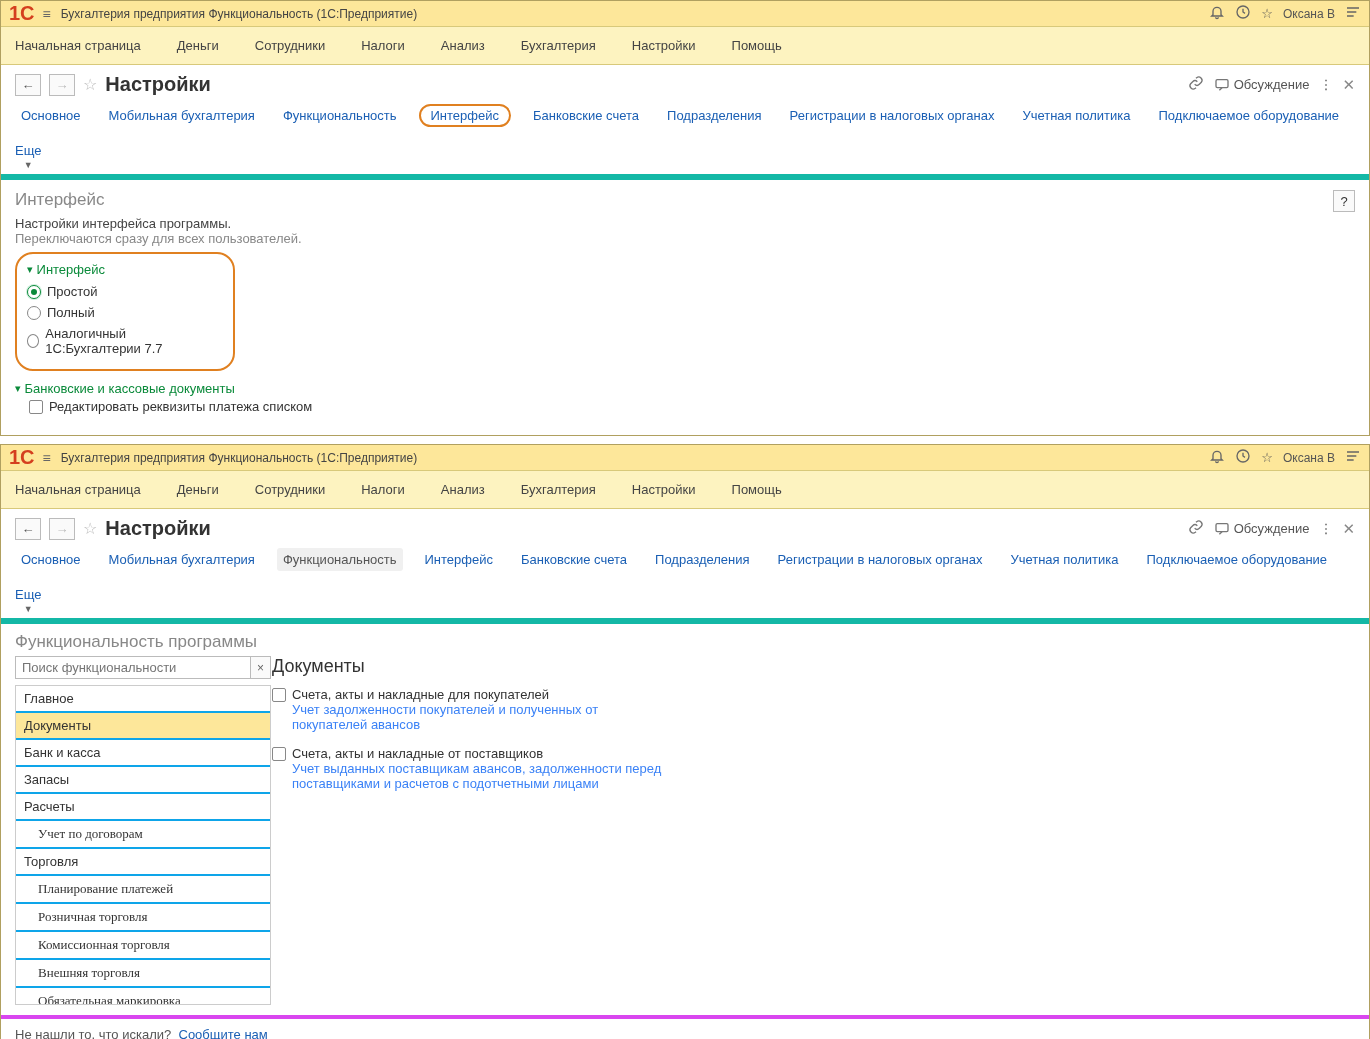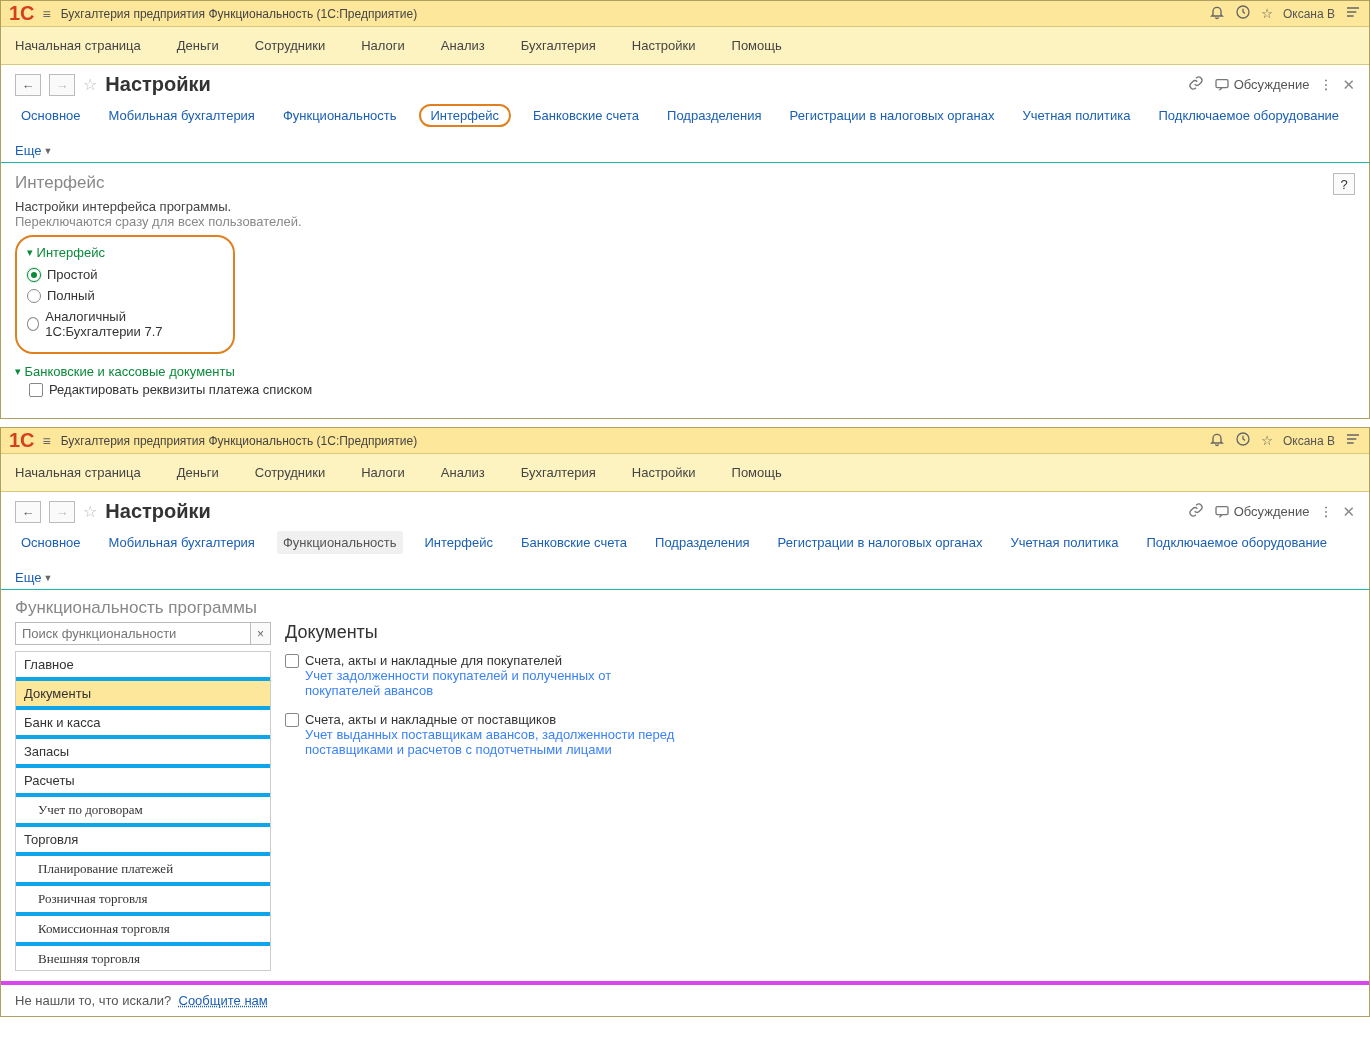--- a/index.html
+++ b/index.html
@@ -15,51 +15,51 @@
 .mainmenu { background:#fdf3c0; height:38px; display:flex; align-items:center; padding:0 14px; gap:36px; border-bottom:1px solid #d8c97a;}
 .mainmenu span { color:#444; cursor:pointer; font-size:13px;}
 .pagebar { display:flex; align-items:center; padding:8px 14px 4px 14px; gap:8px; }
 .navbtn { border:1px solid #bbb; background:#fafafa; width:26px; height:22px; display:flex; align-items:center; justify-content:center; cursor:pointer; color:#555; font-size:13px;}
 .navbtn.disabled { color:#bbb; }
 .fav { color:#bbb; font-size:16px; cursor:pointer;}
 .pagetitle { font-size:20px; font-weight:bold; color:#333; flex:1;}
 .page-actions { display:flex; align-items:center; gap:10px; color:#555;}
 .page-actions span { cursor:pointer;}
 .disc { display:flex; align-items:center; gap:4px; color:#555;}
-.tabstrip { display:flex; align-items:center; padding:4px 14px; gap:16px; border-bottom:1px solid #14b8a6; flex-wrap:wrap;}
+.tabstrip { display:flex; align-items:center; padding:4px 14px; gap:16px; border-bottom:6px solid #14b8a6; flex-wrap:wrap;}
 .tabstrip a { color:#1a5fb4; text-decoration:none; cursor:pointer; font-size:13px; padding:4px 6px;}
 .tabstrip a.current { color:#555; background:#f0f0f0; border-radius:3px;}
 .tabstrip .ellipsed { border:2px solid #e08020; border-radius:14px; padding:2px 10px;}
-.more-dd { color:#1a5fb4; display:flex; align-items:center; gap:2px;}
+.more-dd { color:#1a5fb4; display:flex; align-items:center; gap:2px;flex-direction:column;}
 .dd-tri { font-size:9px; color:#666;}
 .content { padding:10px 14px 18px 14px; position:relative;}
 .section-h1 { font-size:17px; color:#888; margin-bottom:6px;}
 .desc { color:#444; font-size:13px;}
 .desc2 { color:#888; font-size:13px; margin-bottom:4px;}
 .helpbtn { position:absolute; right:14px; top:10px; border:1px solid #bbb; width:22px; height:22px; display:flex; align-items:center; justify-content:center; font-size:13px; cursor:pointer; background:#fafafa;}
 .groupbox { border:2px solid #e08020; border-radius:18px; padding:8px 14px 10px 10px; margin-top:6px; width:220px;}
 .grouptitle { color:#0a8a3a; display:flex; align-items:center; gap:4px; font-size:13px; margin-bottom:4px;}
 .chev { color:#0a8a3a; font-size:11px;}
 .radio-row { display:flex; align-items:center; gap:6px; padding:3px 0;}
 .radio { width:14px; height:14px; border:1px solid #888; border-radius:50%; display:flex; align-items:center; justify-content:center; background:#fff;}
 .radio.checked { border-color:#0a8a3a; box-shadow:0 0 0 1px #cfeedd;}
 .radio.checked::after { content:""; width:6px; height:6px; background:#0a8a3a; border-radius:50%;}
 .grouptitle2 { color:#0a8a3a; display:flex; align-items:center; gap:4px; font-size:13px; margin-top:10px;}
 .chk-row { display:flex; align-items:center; gap:6px; padding:3px 0 3px 14px;}
 .chk { width:14px; height:14px; border:1px solid #888; border-radius:2px; background:#fff;}
 .window2 { margin-top:8px;}
 
-.layout2 { display:flex; padding:0 14px 10px 14px; gap:14px; align-items:flex-start;}
+.layout2 { display:flex; padding:0 14px 10px 14px; gap:1px; align-items:flex-start;}
 .leftcol { width:256px; }
 .searchwrap { display:flex; margin-bottom:6px;}
 .searchwrap input { flex:1; border:1px solid #bbb; padding:3px 6px; font-size:13px; color:#888;}
 .searchwrap .clr { border:1px solid #bbb; border-left:none; width:20px; display:flex; align-items:center; justify-content:center; font-size:12px; color:#666; cursor:pointer; background:#fafafa;}
 .tree { border:1px solid #ccc; height:320px; overflow:hidden; position:relative;}
 .tree-inner { height:100%; overflow-y:auto; }
-.tree-item { padding:5px 8px; cursor:pointer; font-size:13px; border-bottom:4px solid #0ea5e9;}
+.tree-item { padding:5px 8px; cursor:pointer; font-size:13px; border-bottom:2px solid #0ea5e9;}
 .tree-item.sel { background:#fde79a;}
 .tree-item.indent { padding-left:22px;font-family:Liberation Serif, serif;}
 .tree::-webkit-scrollbar, .tree-inner::-webkit-scrollbar { width:10px;}
 .tree-inner::-webkit-scrollbar-thumb { background:#bbb; border-radius:5px;}
 .rightcol { flex:1;}
 .rhead { font-size:18px; color:#333; margin-bottom:10px; margin-top:0px;}
 .opt { margin-bottom:14px;}
 .opt-h { display:flex; align-items:center; gap:6px;}
 .opt-d { color:#3b82f6; font-size:13px; padding-left:20px; max-width:400px;}
 .footer { border-top:4px solid #d946ef; padding:8px 14px; font-size:13px; color:#555;}

